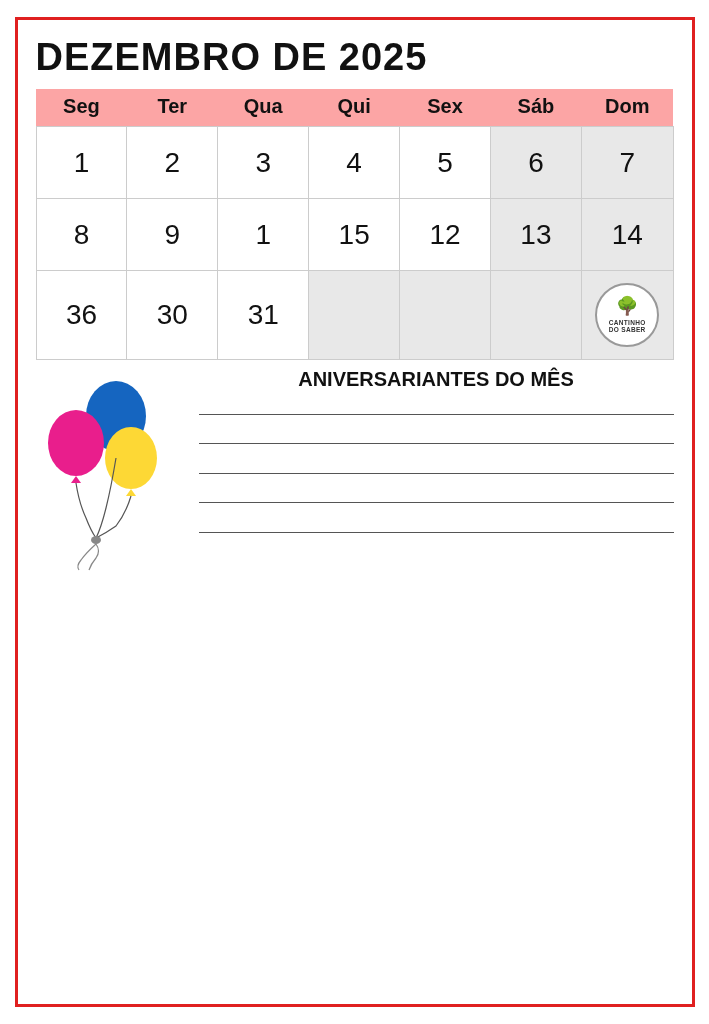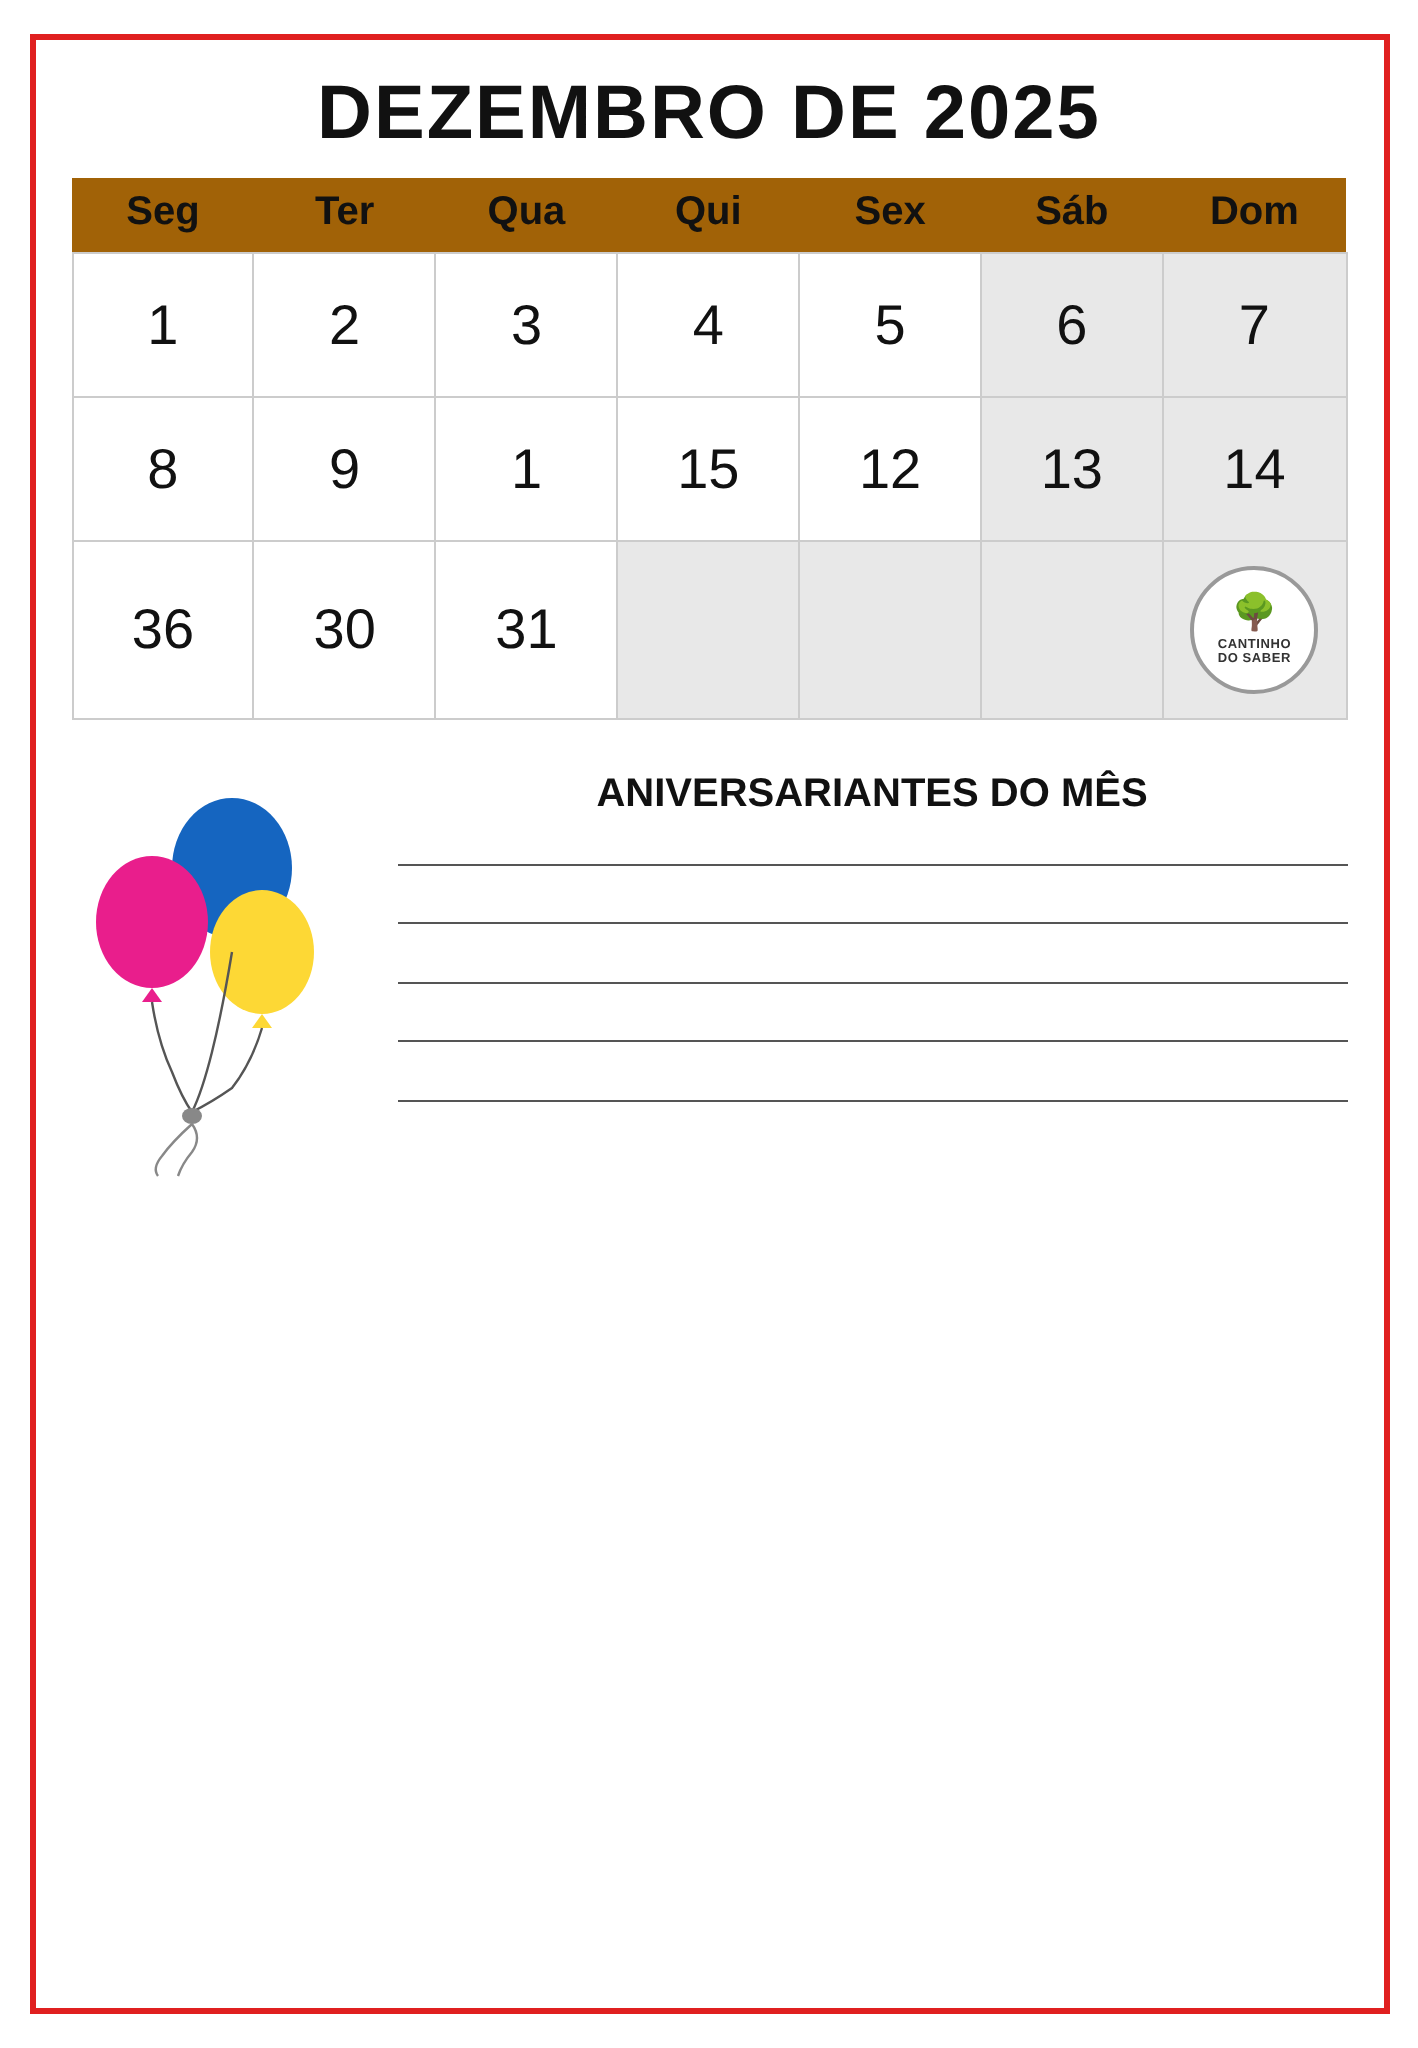--- a/index.html
+++ b/index.html
@@ -18,41 +18,40 @@
       width: 680px;
       height: 990px;
       border: 3px solid #e02020;
       background: #fff;
       padding: 16px 18px 18px 18px;
       display: flex;
       flex-direction: column;
     }
 
     .title {
-      text-align: center;
       font-size: 38px;
       font-weight: 900;
       letter-spacing: 1px;
       margin-bottom: 10px;
       color: #111;
     }
 
     .calendar {
       width: 100%;
       border-collapse: collapse;
       flex-shrink: 0;
     }
 
     .calendar th {
       font-size: 20px;
       font-weight: 700;
       text-align: center;
       padding: 6px 2px 8px 2px;
       color: #111;
-      background: #a16207;
+      background: #fca5a5;
     }
 
     .calendar td {
       text-align: center;
       font-size: 28px;
       font-weight: 400;
       color: #111;
       padding: 12px 2px;
       border: 1px solid #ccc;
       width: 92px;
@@ -94,21 +93,21 @@
     }
 
     .logo-circle .brand-text {
       font-size: 6.5px;
       font-weight: 700;
       color: #333;
       letter-spacing: 0.3px;
     }
 
     .bottom-section {
-      margin-top: 26px;
+      margin-top: 8px;
       display: flex;
       flex-direction: row;
       align-items: flex-start;
       gap: 23px;
       flex: 1;
     }
 
     .balloons-area {
       width: 140px;
       flex-shrink: 0;

